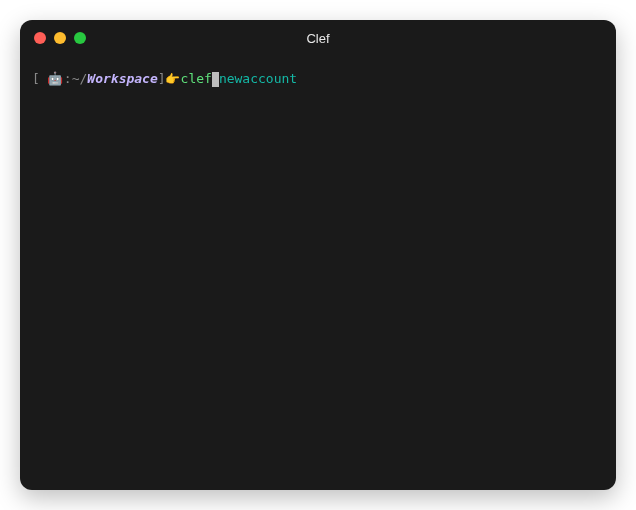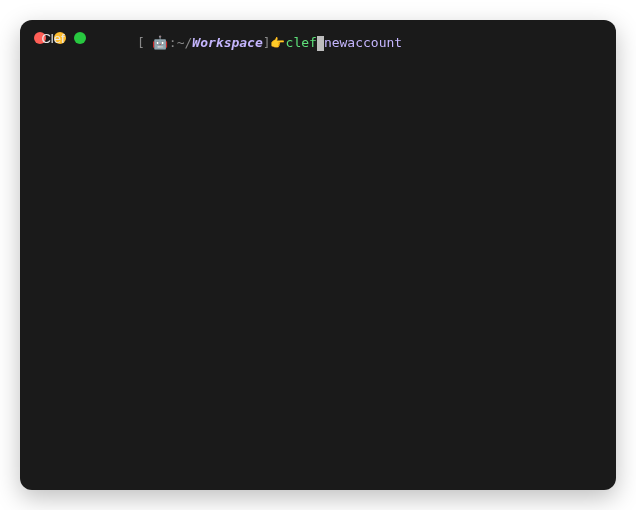--- a/index.html
+++ b/index.html
@@ -17,21 +17,21 @@
       font-family: ui-monospace, "SF Mono", Menlo, Monaco, Consolas, monospace;
     }
     .terminal-window {
       width: 596px;
       height: 470px;
       background: #1a1a1a;
       border-radius: 12px;
       box-shadow: 0 8px 24px rgba(0,0,0,0.25);
       overflow: hidden;
       display: flex;
-      gap: 39px;
+      flex-direction: column;
     }
     .titlebar {
       height: 36px;
       display: flex;
       align-items: center;
       position: relative;
       flex-shrink: 0;
     }
     .traffic-lights {
       display: flex;
@@ -78,21 +78,21 @@
     .workspace { color: #c4b5fd; font-weight: 600; font-style: italic; }
     .pointer-emoji { font-size: 12px; }
     .cmd { color: #5ee07a; }
     .cursor {
       display: inline-block;
       width: 7px;
       height: 15px;
       background: #bdbdbd;
       vertical-align: -2px;
     }
-    .suggest { color: #c4b5fd; }
+    .suggest { color: #14b8a6; }
   </style>
 </head>
 <body>
 
 <div class="terminal-window">
   <div class="titlebar">
     <div class="traffic-lights">
       <div class="dot dot-close"></div>
       <div class="dot dot-min"></div>
       <div class="dot dot-max"></div>

